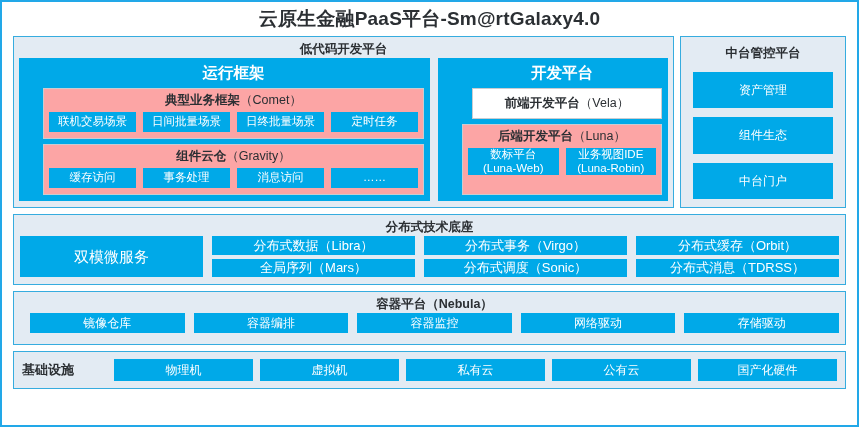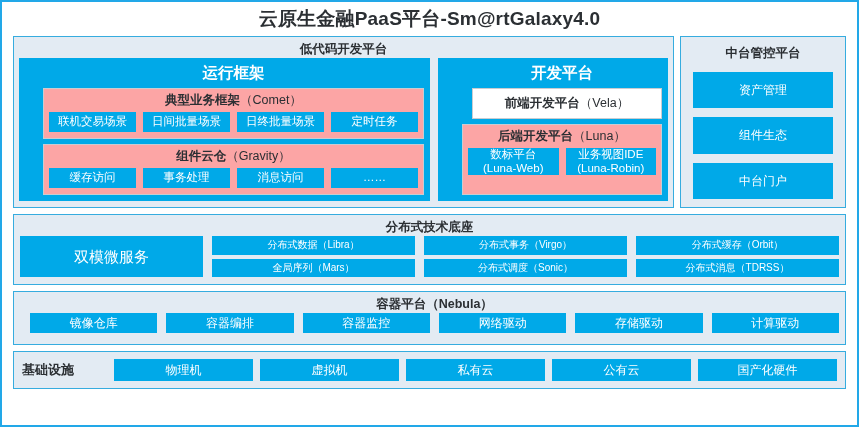--- a/index.html
+++ b/index.html
@@ -161,21 +161,21 @@
     box-sizing: border-box;
     height: 71px;
     display: flex;
     flex-direction: column;
   }
   .row2 > .panel-title { font-size: 12.5px; height: 18px; line-height: 18px; }
   .dist-body { flex: 1 1 auto; display: flex; gap: 9px; }
   .dist-left { flex: 0 0 183px; }
   .dist-left .blue-box { height: 100%; font-size: 15px; justify-content: center; }
   .dist-col { flex: 1 1 0; display: flex; flex-direction: column; gap: 4px; }
-  .dist-col .blue-box { flex: 1 1 0; font-size: 10px; }
+  .dist-col .blue-box { flex: 1 1 0; font-size: 13px; }
   .dist-col .blue-box .en { }
 
   
   .row3 {
     margin: 6px 11px 0 11px;
     padding: 3px 6px 7px 16px;
     box-sizing: border-box;
     height: 54px;
     display: flex;
     flex-direction: column;
@@ -328,21 +328,20 @@
   <div class="panel row3">
     <div class="panel-title">
       <span>容器平台</span><span class="en">（Nebula）</span>
     </div>
     <div class="chip-row">
       <div class="blue-box chip">镜像仓库</div>
       <div class="blue-box chip">容器编排</div>
       <div class="blue-box chip">容器监控</div>
       <div class="blue-box chip">网络驱动</div>
       <div class="blue-box chip">存储驱动</div>
-      <div class="blue-box chip">计算驱动</div>
     </div>
   </div>
 
   <div class="panel row4">
     <div class="infra-label">基础设施</div>
     <div class="chip-row">
       <div class="blue-box chip">物理机</div>
       <div class="blue-box chip">虚拟机</div>
       <div class="blue-box chip">私有云</div>
       <div class="blue-box chip">公有云</div>

